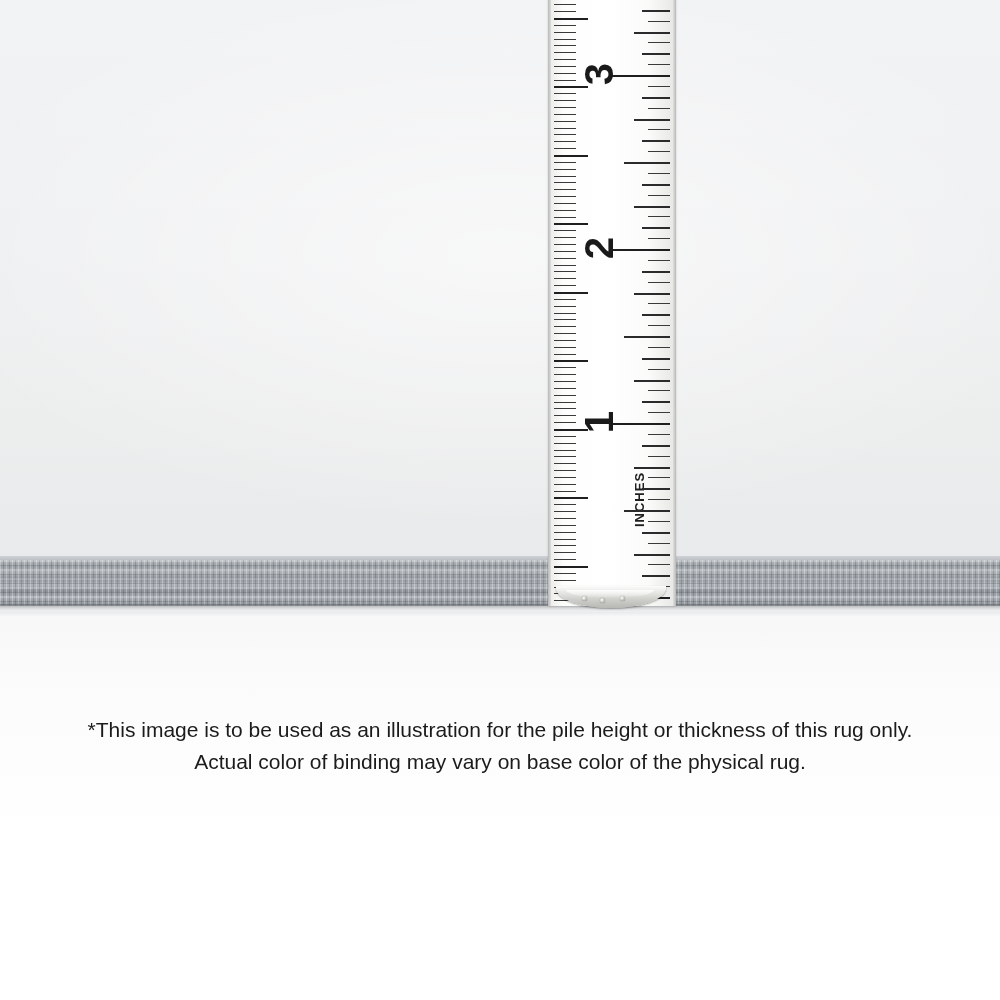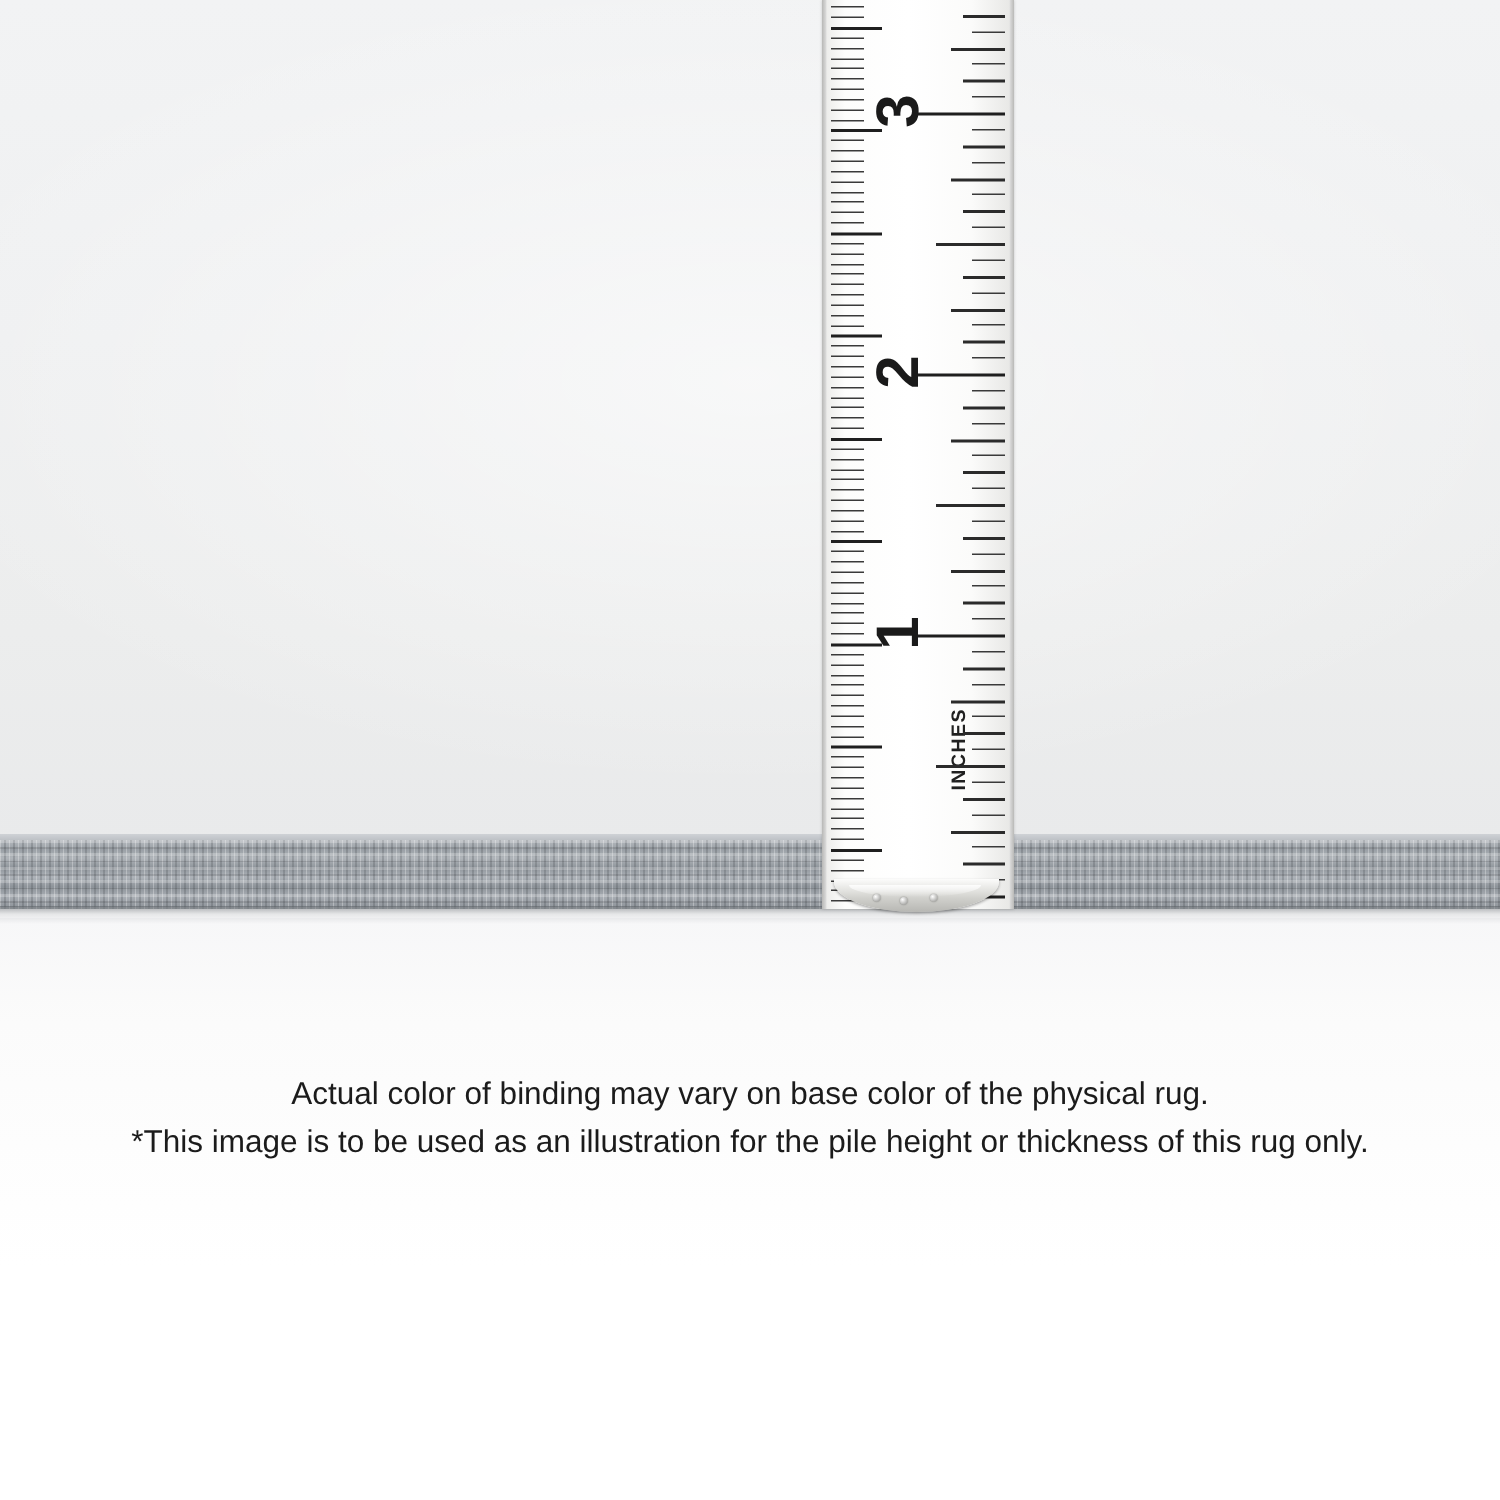--- a/index.html
+++ b/index.html
@@ -403,17 +403,17 @@
       <div class="tape-number" style="top: 54px;">3</div>
     </div>
 
   <div class="tape-hook"></div>
   <div class="tape-hook-shine"></div>
   <div class="tape-rivet" style="left:582px; top:596px;"></div>
   <div class="tape-rivet" style="left:600px; top:598px;"></div>
   <div class="tape-rivet" style="left:620px; top:596px;"></div>
 
   <div class="caption">
+    <span class="line">*This image is to be used as an illustration for the pile height or thickness of this rug only.</span>
     <span class="line">Actual color of binding may vary on base color of the physical rug.</span>
-    <span class="line">*This image is to be used as an illustration for the pile height or thickness of this rug only.</span>
   </div>
 
 </div>
 
 </body></html>

